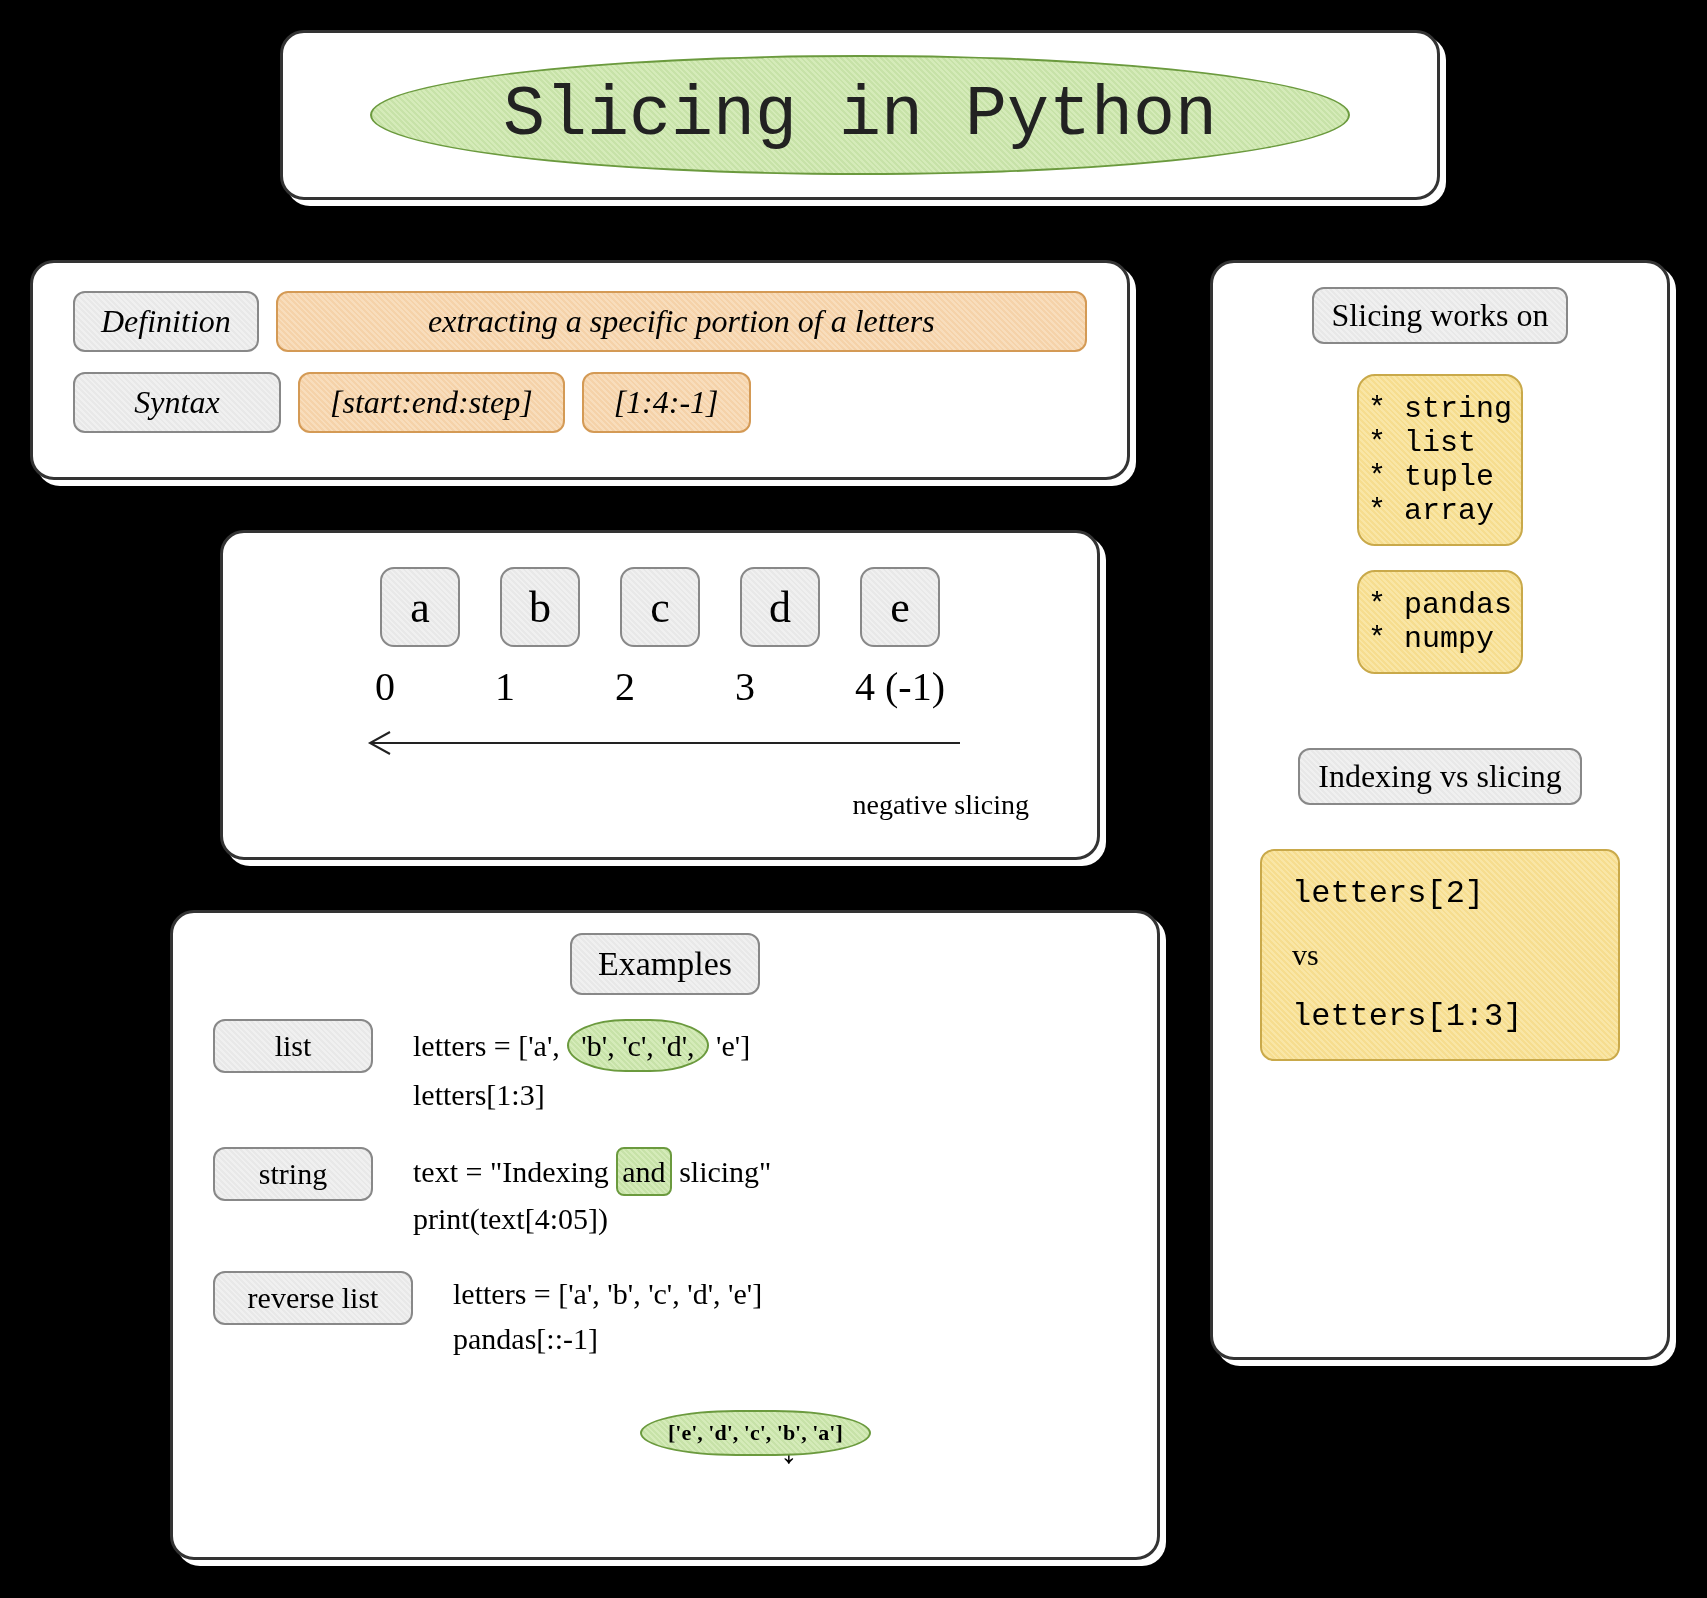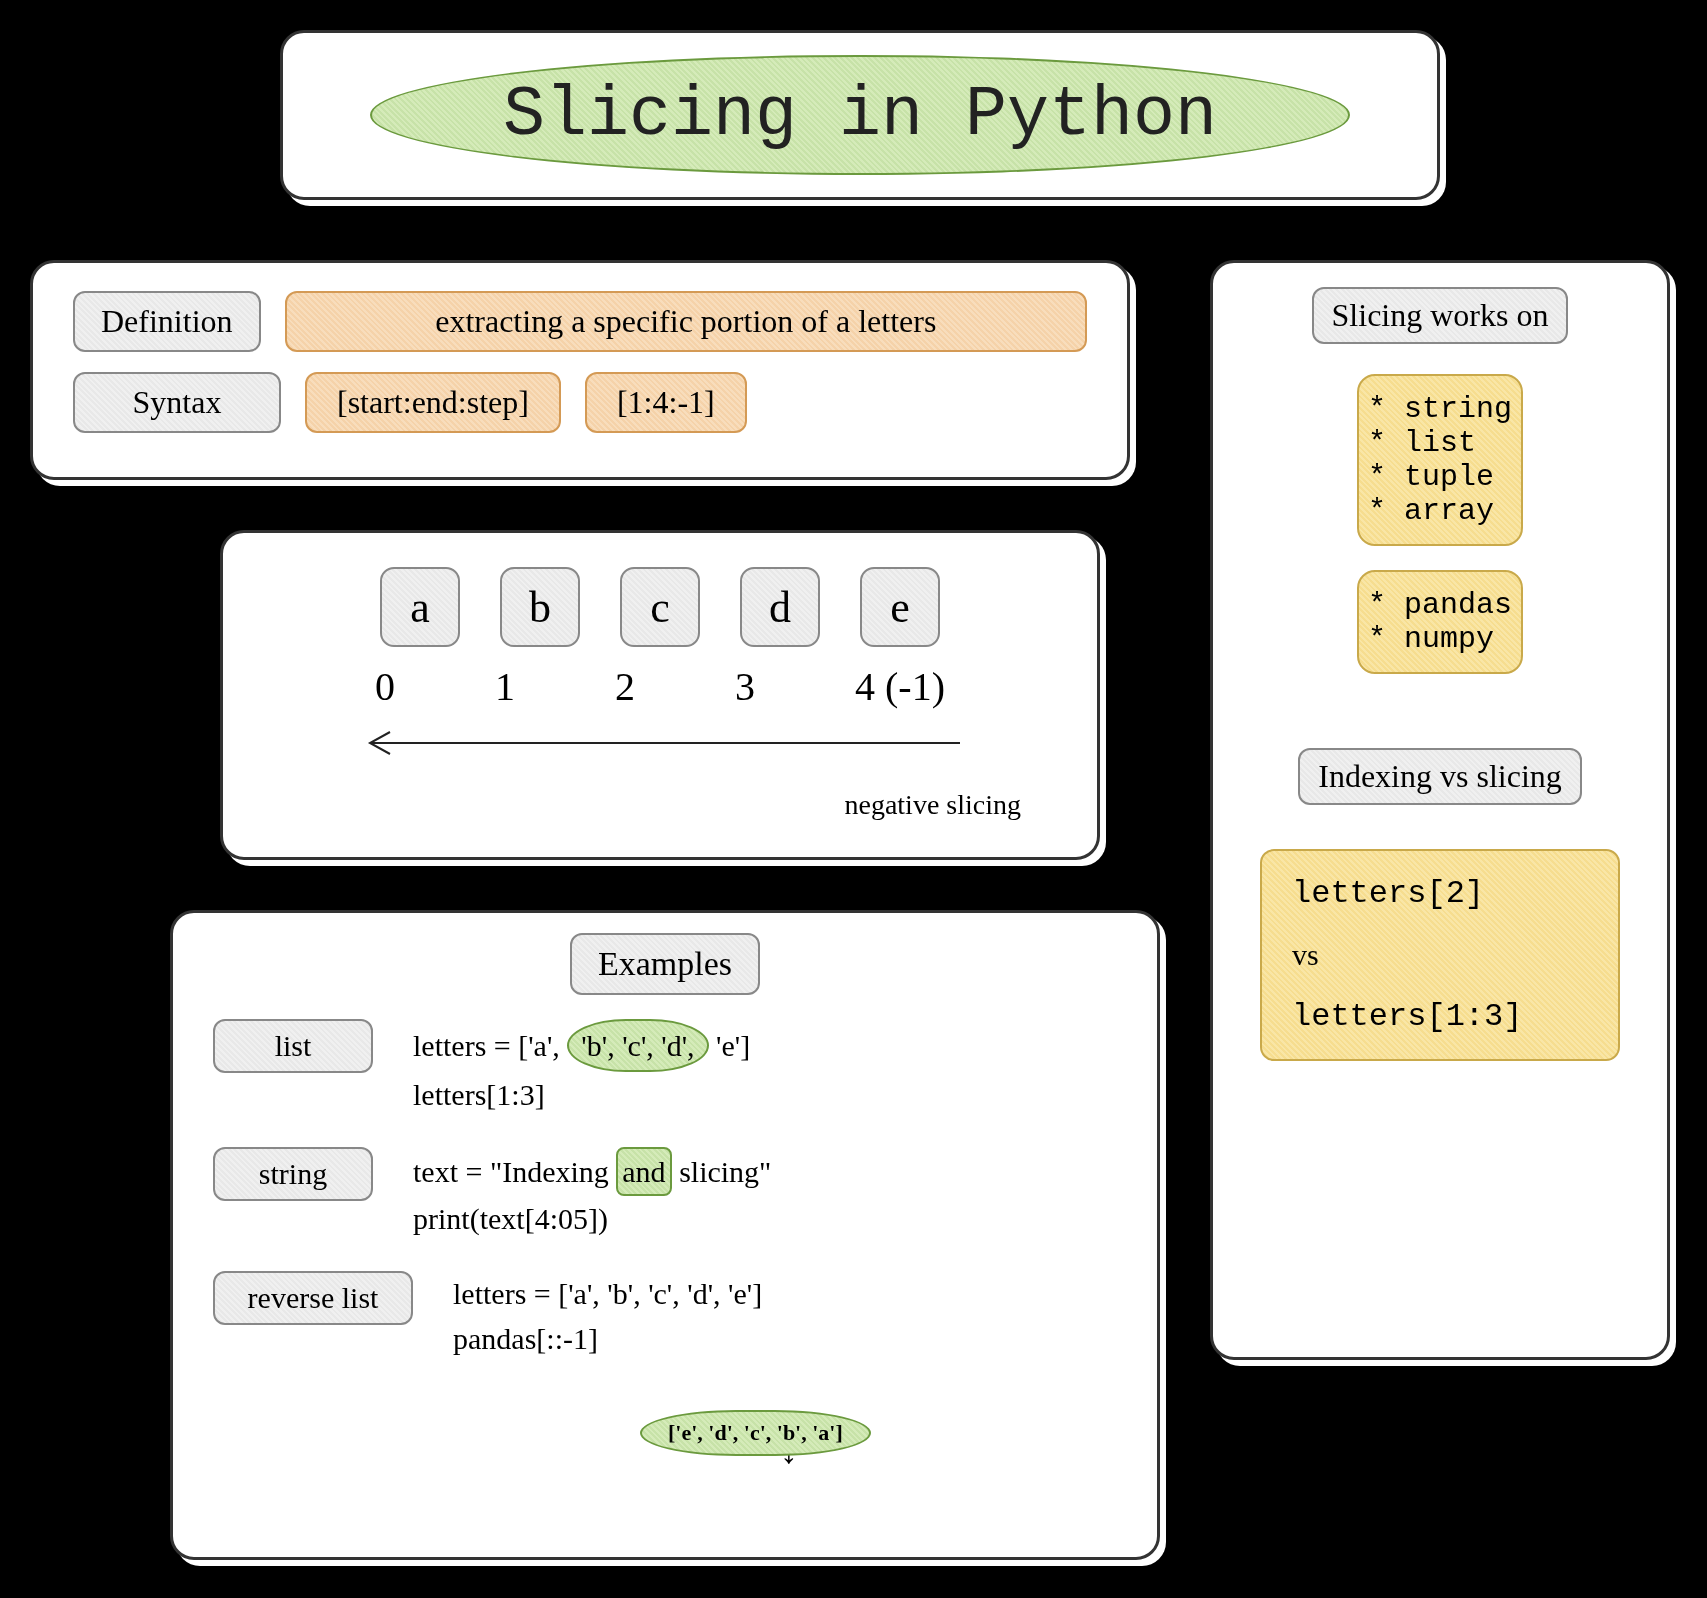--- a/index.html
+++ b/index.html
@@ -27,21 +27,21 @@
     width: 980px; height: 120px;
     background: repeating-linear-gradient(45deg,#c7e2a8,#c7e2a8 2px,#d5ebb9 2px,#d5ebb9 4px);
     border: 2px solid #6b9a3e;
     border-radius: 50%;
     display:flex; align-items:center; justify-content:center;
     font-family: 'Courier New', monospace;
     font-size: 70px;
     color: #222;
   }
   .def-panel { left: 30px; top: 260px; width: 1100px; height: 220px; padding: 28px 40px; }
-  .row { display:flex; align-items:center; gap: 24px; margin-bottom: 20px;}
+  .row { display:flex; align-items:center; gap: 17px; margin-bottom: 20px; font-style: italic;}
   .pill-gray {
     display:inline-flex; align-items:center; justify-content:center;
     background: repeating-linear-gradient(45deg,#e8e8e8,#e8e8e8 2px,#f0f0f0 2px,#f0f0f0 4px);
     border: 2px solid #888; border-radius: 12px;
     padding: 10px 26px; font-size: 32px;
   }
   .pill-orange {
     display:inline-flex; align-items:center; justify-content:center;
     background: repeating-linear-gradient(45deg,#f5d2a9,#f5d2a9 2px,#f8ddbc 2px,#f8ddbc 4px);
     border: 2px solid #d49a55; border-radius: 12px;
@@ -56,21 +56,21 @@
     display:flex; align-items:center; justify-content:center;
     font-size: 44px;
   }
   .idx-row { display:flex; gap:40px; justify-content:center; margin-top:16px;}
   .idx-cell { width:80px; text-align:center; font-size:40px; }
   .idx-last { width:150px; text-align:center; font-size:40px; }
   .arrow-left {
     margin: 18px auto 0; width: 620px; height: 30px; position:relative;
   }
   .arrow-left svg { width:100%; height:100%; }
-  .neg-label { position:absolute; right: 76px; bottom: 36px; font-size: 28px; }
+  .neg-label { position:absolute; right: 68px; bottom: 36px; font-size: 28px; }
 
   .examples-panel { left: 170px; top: 910px; width: 990px; height: 650px; padding: 20px 40px 30px; }
   .examples-header { display:flex; justify-content:center; margin-bottom: 24px;}
   .ex-row { display:flex; align-items:flex-start; gap: 40px; margin-bottom: 30px; }
   .ex-label {
     min-width: 160px;
     background: repeating-linear-gradient(45deg,#e8e8e8,#e8e8e8 2px,#f0f0f0 2px,#f0f0f0 4px);
     border:2px solid #888; border-radius:12px;
     padding: 8px 20px; font-size:30px; text-align:center;
   }

